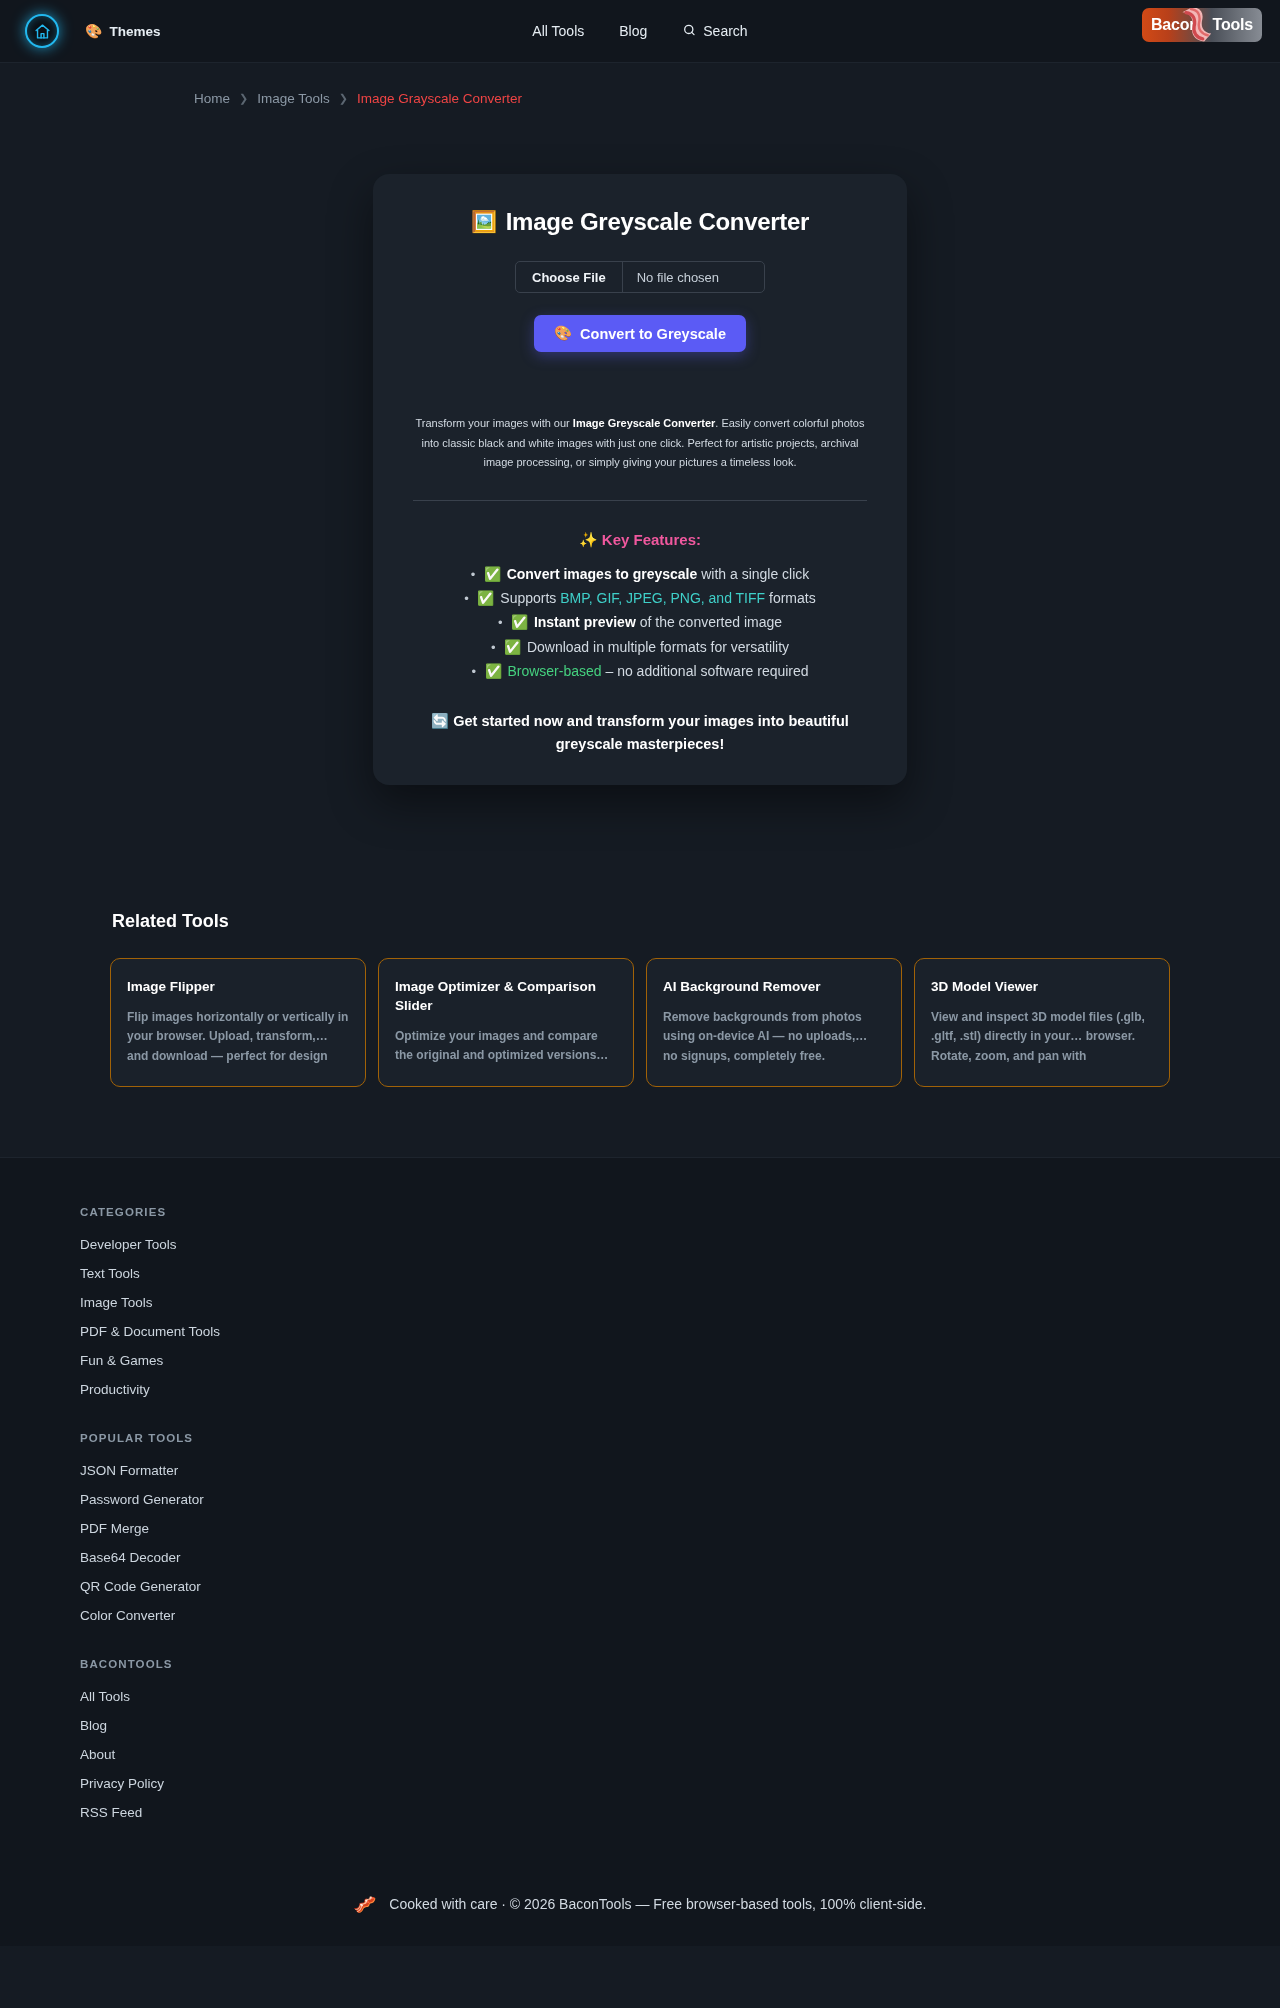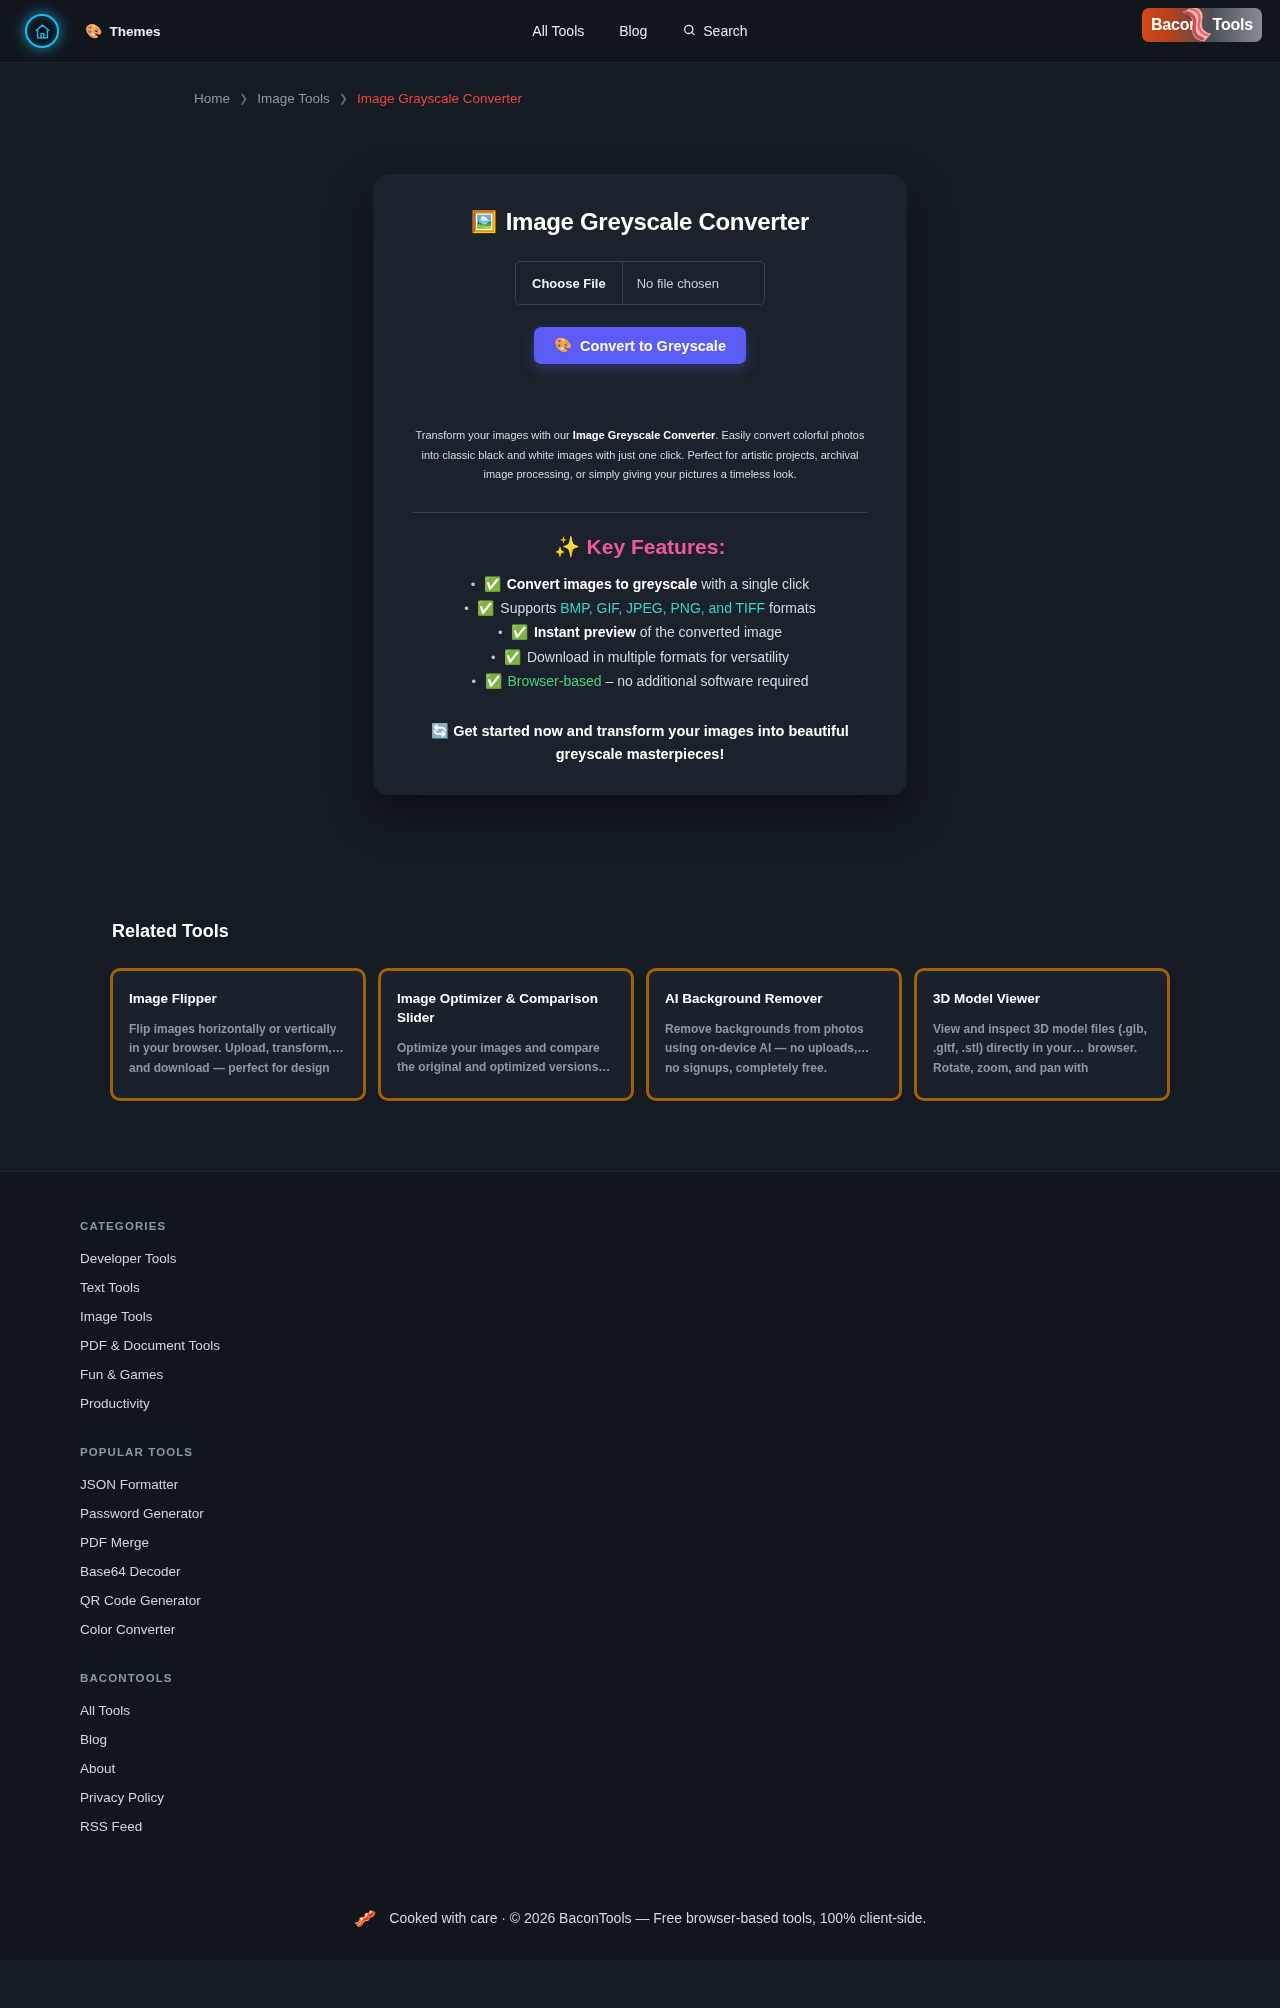--- a/index.html
+++ b/index.html
@@ -130,21 +130,21 @@
     display: flex;
     align-items: center;
     justify-content: center;
     gap: 9px;
   }
   .tool-title-emoji { font-size: 21px; }
 
   .file-row {
     margin: 25px auto 0 auto;
     width: 250px;
-    height: 44px;
+    height: 32px;
     border: 1px solid #39414c;
     border-radius: 5px;
     display: flex;
     align-items: stretch;
     overflow: hidden;
     background: #1b222b;
     cursor: pointer;
     justify-content: center;
   }
   .file-btn {
@@ -191,23 +191,23 @@
   }
   .desc b { color: #ffffff; font-weight: 700; }
 
   .divider {
     margin: 27px 40px 0 40px;
     height: 1px;
     background: #39414c;
   }
 
   .key-features {
-    margin-top: 22px;
+    margin-top: 30px;
     text-align: center;
-    font-size: 21px;
+    font-size: 15px;
     font-weight: 700;
     color: #f0589e;
   }
   .kf-sparkle { color: #f3d44a; }
 
   .feat-list {
     list-style: none;
     margin: 13px 0 16px 0;
     padding: 0;
     text-align: center;
@@ -246,21 +246,21 @@
     padding-left: 2px;
   }
   .related-grid {
     margin-top: 26px;
     display: grid;
     grid-template-columns: repeat(4, 1fr);
     gap: 12px;
   }
   .rt-card {
     background: #1a212a;
-    border: 3px solid #a16207;
+    border: 1px solid #a16207;
     border-radius: 10px;
     padding: 18px 16px 20px 16px;
     min-height: 100px;
     cursor: pointer;
   }
   .rt-name {
     font-size: 13.5px;
     font-weight: 700;
     color: #ffffff;
     line-height: 1.42;

